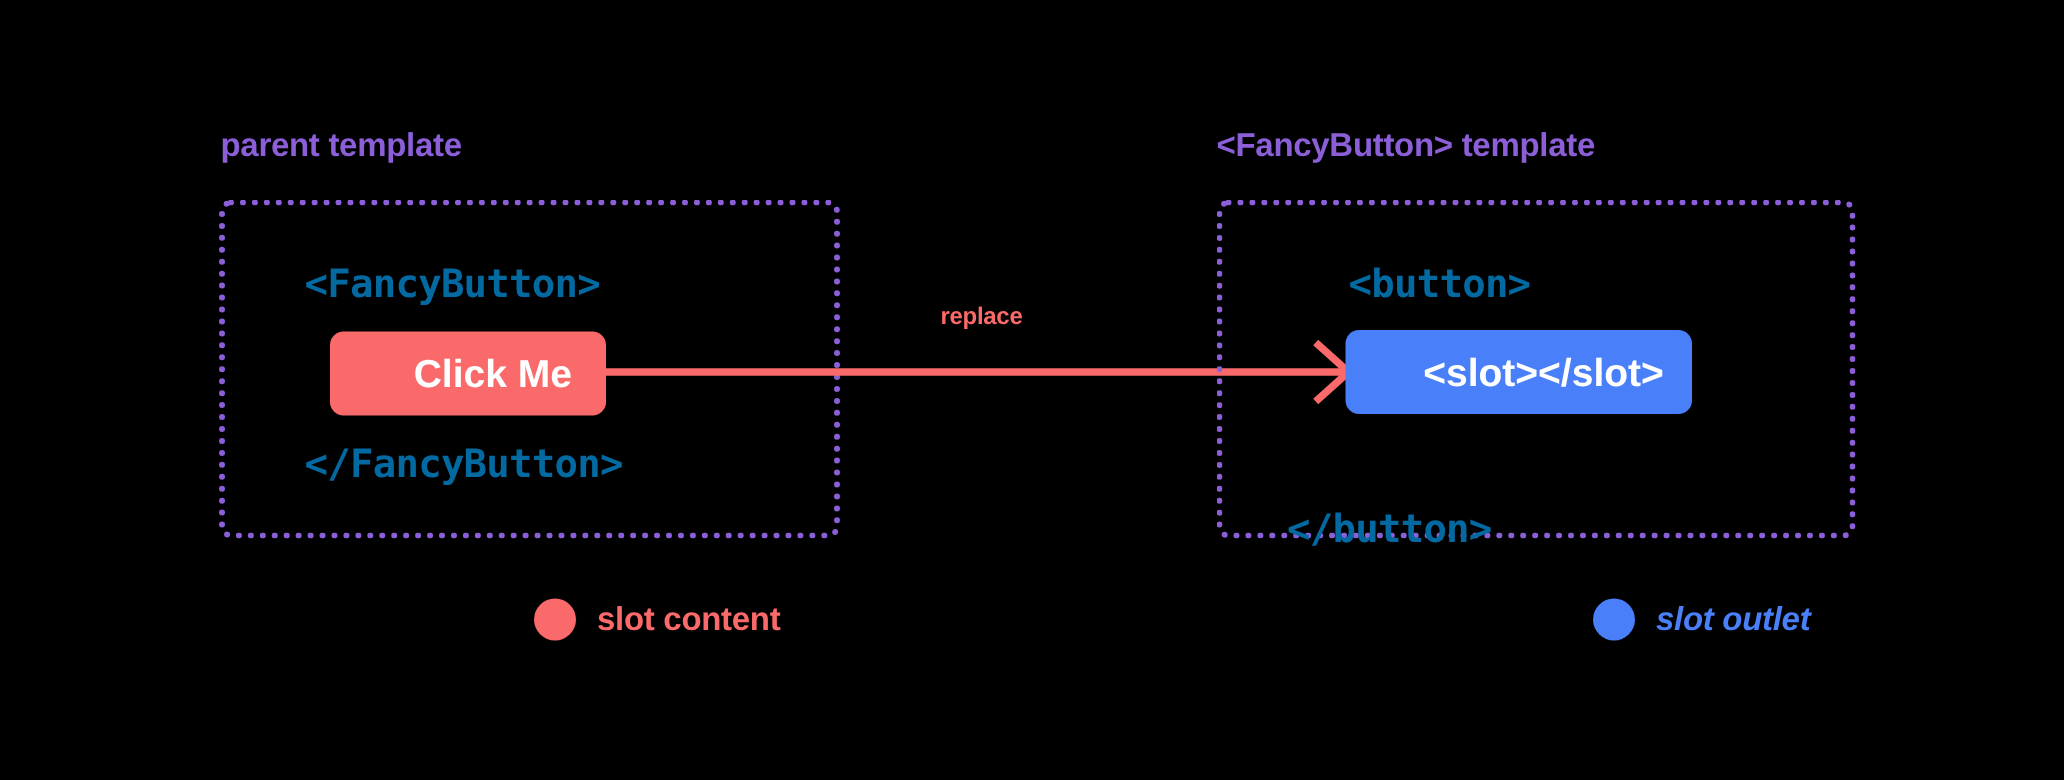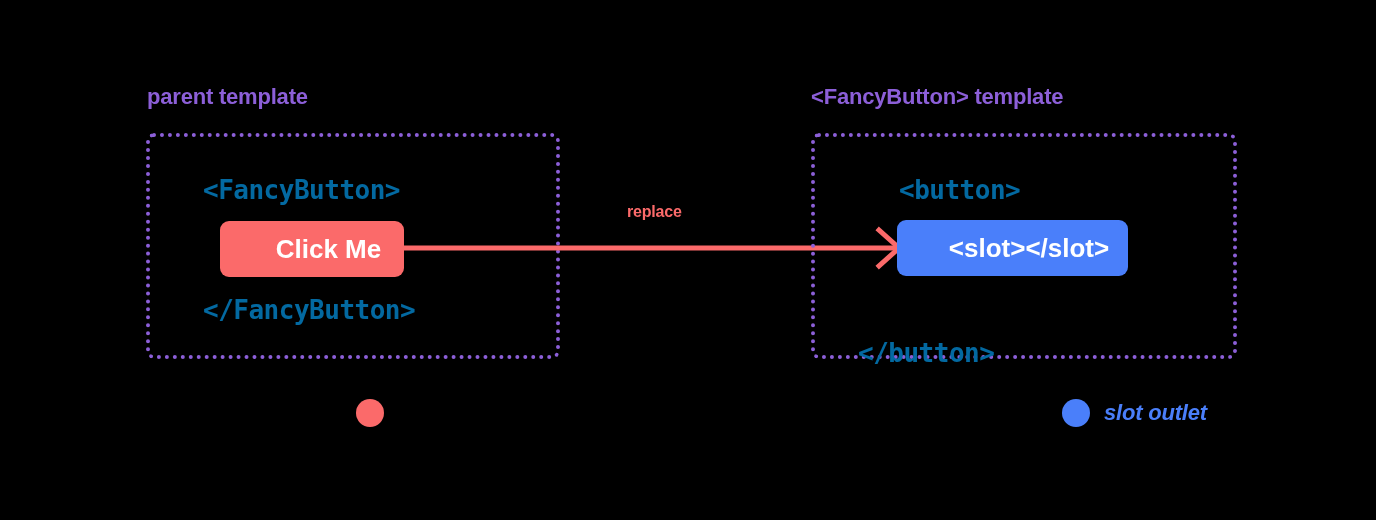--- a/index.html
+++ b/index.html
@@ -152,20 +152,21 @@
   <div class="template-box" id="box-right"></div>
 
   <div class="code-line" id="code-right-open">&lt;button&gt;</div>
 
   <div class="chip" id="chip-slot-outlet">&lt;slot&gt;&lt;/slot&gt;</div>
 
   <div class="code-line" id="code-right-close">&lt;/button&gt;</div>
 
   <div class="legend-item" id="legend-content">
     <span class="legend-dot"></span>
+    <span class="legend-text">slot content</span>
   </div>
 
   <div class="legend-item" id="legend-outlet">
     <span class="legend-dot"></span>
     <span class="legend-text">slot outlet</span>
   </div>
 
 </div>
 
 </body></html>

